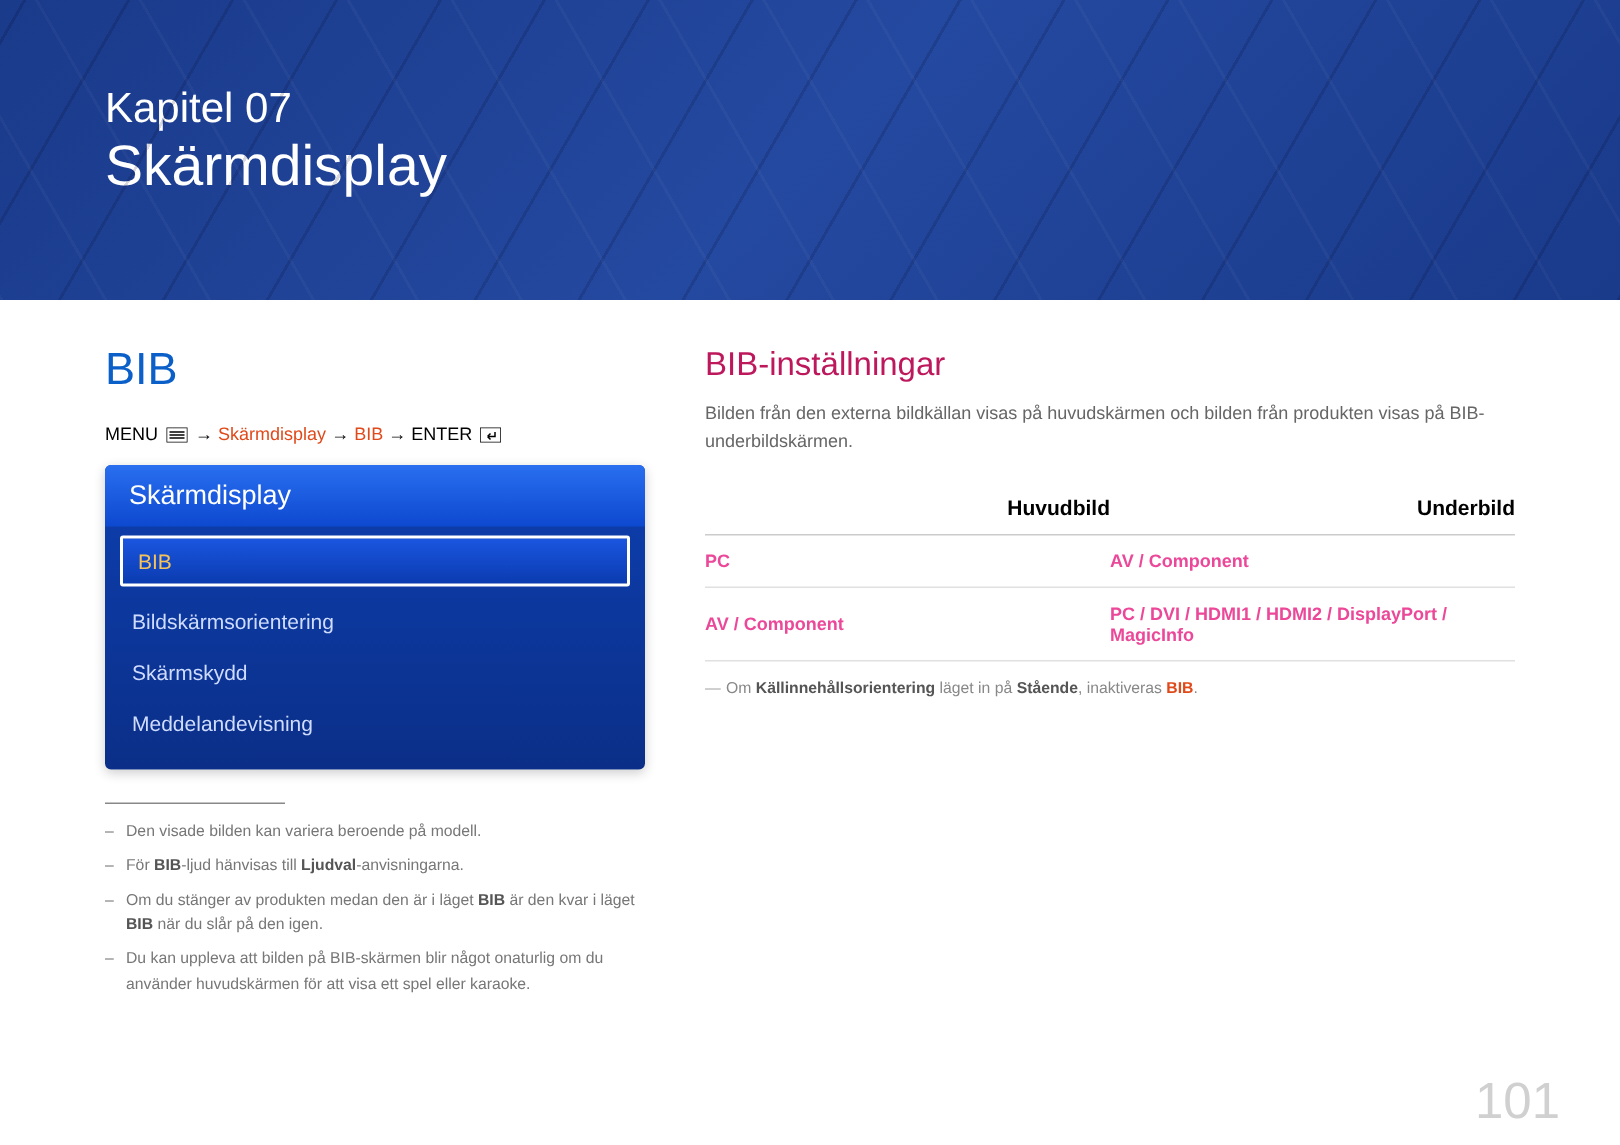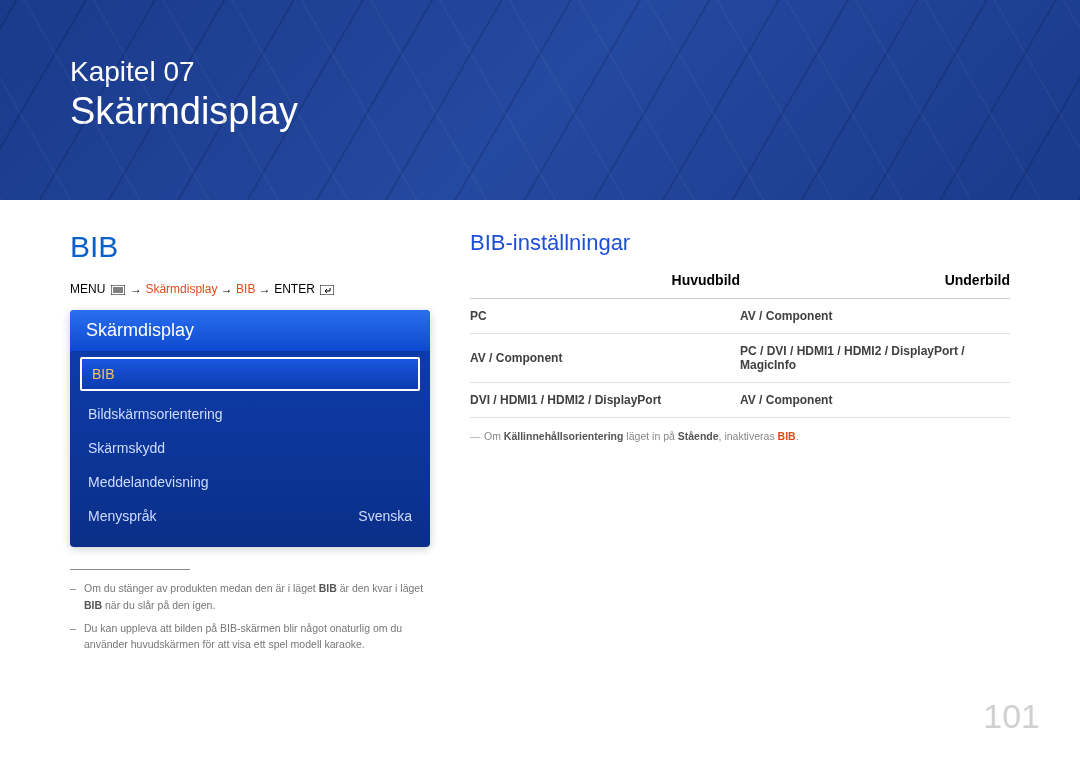--- a/index.html
+++ b/index.html
@@ -31,21 +31,21 @@
 
   .content {
     display: flex;
     padding: 30px 70px 0 70px;
     gap: 40px;
   }
   .left { width: 360px; flex: 0 0 360px; }
   .right { flex: 1; }
 
   .section-title-blue { color: #0b5fc8; font-size: 30px; font-weight: 500; margin-bottom: 18px; }
-  .section-title-black { color: #1d4ed8; font-size: 22px; font-weight: 500; margin-bottom: 10px; }
+  .section-title-black { color: #be185d; font-size: 22px; font-weight: 500; margin-bottom: 10px; }
 
   .breadcrumb { font-size: 12px; font-weight: 400; color: #000; margin-bottom: 14px; }
   .breadcrumb .hl { color: #e04a1b; }
   .breadcrumb .icon-menu, .breadcrumb .icon-enter {
     display: inline-block; vertical-align: -2px; margin: 0 2px;
   }
   .icon-menu svg, .icon-enter svg { display: block; }
 
   .menu-panel {
     background: linear-gradient(180deg, #0d3fb0 0%, #0b2f88 100%);
@@ -82,31 +82,31 @@
   .footnotes { margin-top: 22px; font-size: 10.5px; color: #777; line-height: 1.6; max-width: 380px; }
   .footnotes hr { width: 120px; border: none; border-top: 1px solid #888; margin-bottom: 10px; }
   .footnotes li { list-style: none; padding-left: 14px; position: relative; margin-bottom: 6px; }
   .footnotes li::before { content: "–"; position: absolute; left: 0; top: 0; }
   .fn-strong { color: #555; font-weight: 600; }
 
   .desc { color: #666; font-size: 12px; line-height: 1.6; margin-bottom: 20px; }
 
   .table { width: 100%; border-collapse: collapse; font-size: 12px; }
   .table th { text-align: right; font-weight: 600; color: #000; font-size: 14px; padding: 6px 0 10px 0; border-bottom: 1px solid #ccc; width: 50%; }
-  .table td { padding: 10px 0; border-bottom: 1px solid #e0e0e0; color: #404040; font-weight: 600; }
+  .table td { padding: 10px 0; border-bottom: 1px solid #e0e0e0; color: #ec4899; font-weight: 600; }
 
   .note-line { font-size: 10.5px; color: #888; margin-top: 10px; padding-left: 14px; position: relative; line-height: 1.6; }
   .note-line::before { content: "―"; position: absolute; left: 0; top: 0; color: #aaa; }
   .note-line .strong { font-weight: 600; color: #555; }
   .note-line .hl { color: #e04a1b; font-weight: 600; }
 
   .page-num {
     position: absolute;
     right: 40px;
-    bottom: 27px;
+    bottom: 9px;
     font-size: 34px;
     color: #d0d0d0;
     font-weight: 300;
   }
 </style>
 </head>
 <body>
 
 <div class="banner">
   <h2>Kapitel 07</h2>
@@ -148,58 +148,55 @@
       </div>
       <div class="menu-item">
         <span>Bildskärmsorientering</span>
       </div>
       <div class="menu-item">
         <span>Skärmskydd</span>
       </div>
       <div class="menu-item">
         <span>Meddelandevisning</span>
       </div>
-      <div class="menu-item">
-        <span>Menyspråk</span>
-        <span class="val">Svenska</span>
-      </div>
     </div>
 
     <div class="footnotes">
       <hr>
+      <li>Den visade bilden kan variera beroende på modell.</li>
+      <li>
+        <span>För </span><span class="fn-strong">BIB</span><span>-ljud hänvisas till </span><span class="fn-strong">Ljudval</span><span>-anvisningarna.</span>
+      </li>
       <li>
         <span>Om du stänger av produkten medan den är i läget </span><span class="fn-strong">BIB</span><span> är den kvar i läget </span><span class="fn-strong">BIB</span><span> när du slår på den igen.</span>
       </li>
-      <li>Du kan uppleva att bilden på BIB-skärmen blir något onaturlig om du använder huvudskärmen för att visa ett spel modell karaoke.</li>
+      <li>Du kan uppleva att bilden på BIB-skärmen blir något onaturlig om du använder huvudskärmen för att visa ett spel eller karaoke.</li>
     </div>
   </div>
 
   <div class="right">
     <div class="section-title-black">BIB-inställningar</div>
+    <div class="desc">Bilden från den externa bildkällan visas på huvudskärmen och bilden från produkten visas på BIB-underbildskärmen.</div>
 
     <table class="table">
       <thead>
         <tr>
           <th>Huvudbild</th>
           <th>Underbild</th>
         </tr>
       </thead>
       <tbody>
         <tr>
           <td>PC</td>
           <td>AV / Component</td>
         </tr>
         <tr>
           <td>AV / Component</td>
           <td>PC / DVI / HDMI1 / HDMI2 / DisplayPort / MagicInfo</td>
         </tr>
-        <tr>
-          <td>DVI / HDMI1 / HDMI2 / DisplayPort</td>
-          <td>AV / Component</td>
-        </tr>
       </tbody>
     </table>
 
     <div class="note-line">
       <span>Om </span><span class="strong">Källinnehållsorientering</span><span> läget in på </span><span class="strong">Stående</span><span>, inaktiveras </span><span class="hl">BIB</span><span>.</span>
     </div>
   </div>
 </div>
 
 <div class="page-num">101</div>

